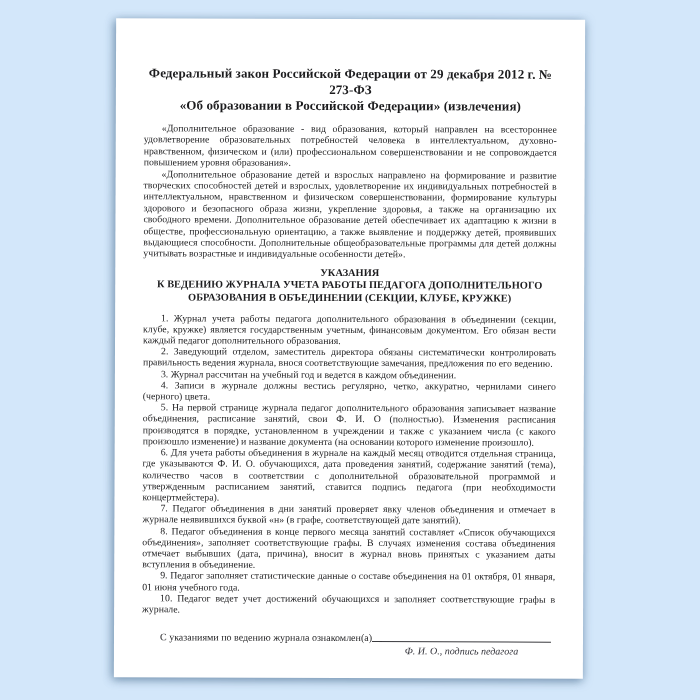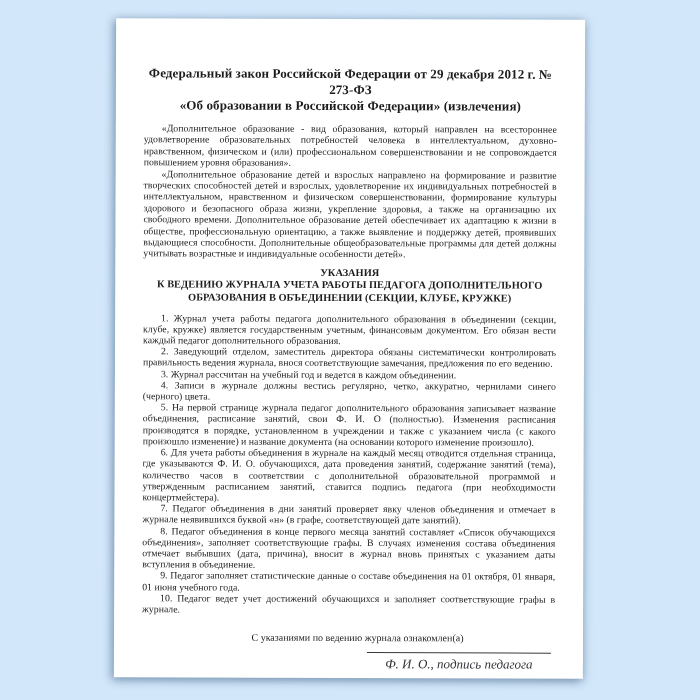--- a/index.html
+++ b/index.html
@@ -55,40 +55,39 @@
     margin-top:8px;
     font-size:9.8px;
     line-height:11.2px;
     text-align:justify;
   }
   .footer{
     margin-top:17px;
     padding-left:18px;
     font-size:10px;
     display:flex;
-    align-items:center;
-    flex-direction:column;
+    align-items:flex-start;
   }
   .ack{
     white-space:nowrap;
   }
   .sig{
     margin-left:auto;
     width:184px;
     margin-right:4px;
   }
   .sig-line{
     height:9px;
     border-bottom:1px solid #3a3a3e;
   }
   .sig-caption{
     margin-top:2.5px;
     text-align:center;
     font-style:italic;
-    font-size:13px;
+    font-size:10px;
     color:var(--muted);
   }
 </style>
 </head>
 <body>
 
 <div class="paper">
   <div class="content">
 
     <div class="title">

